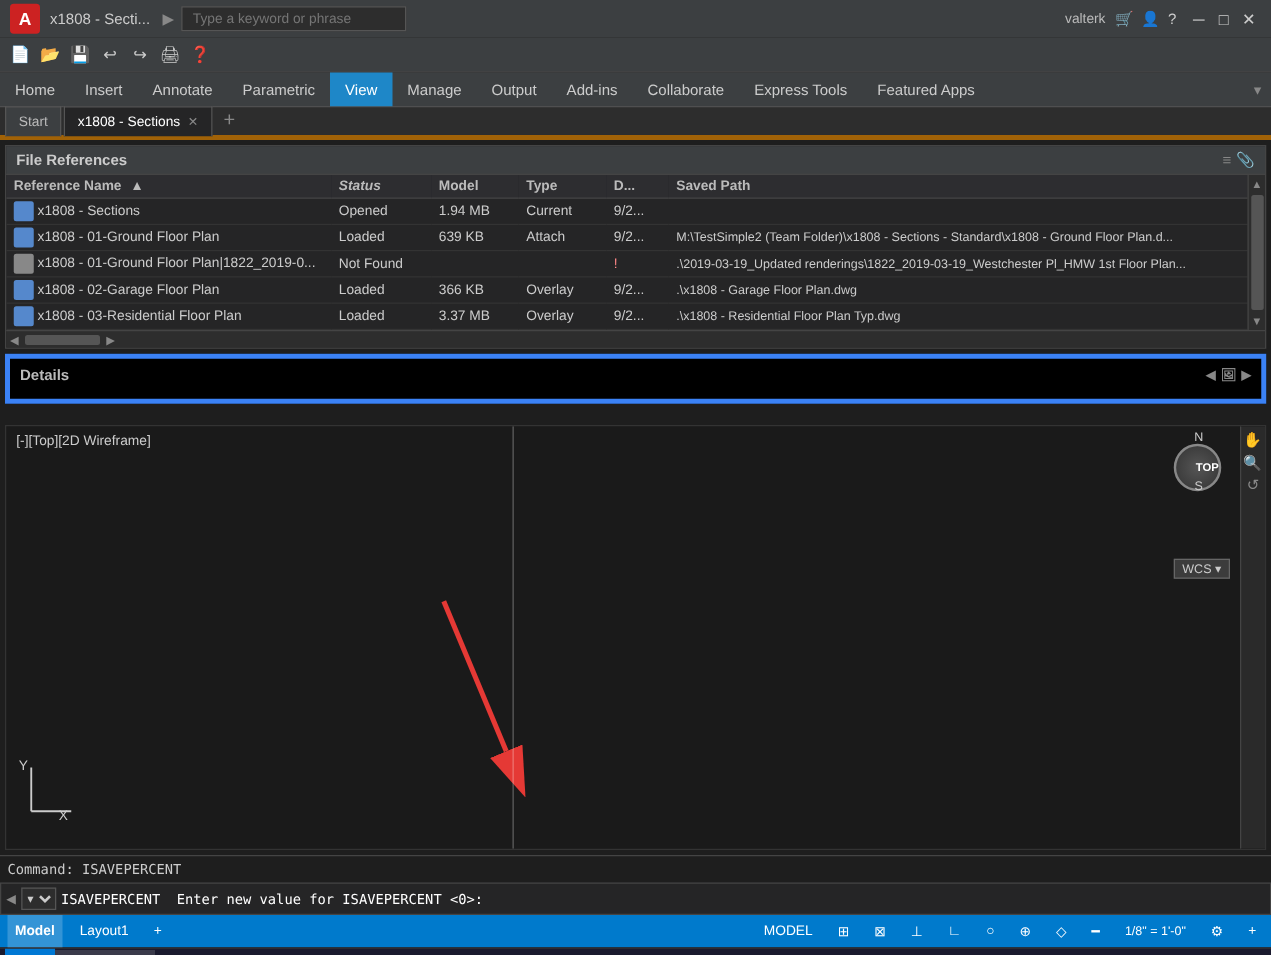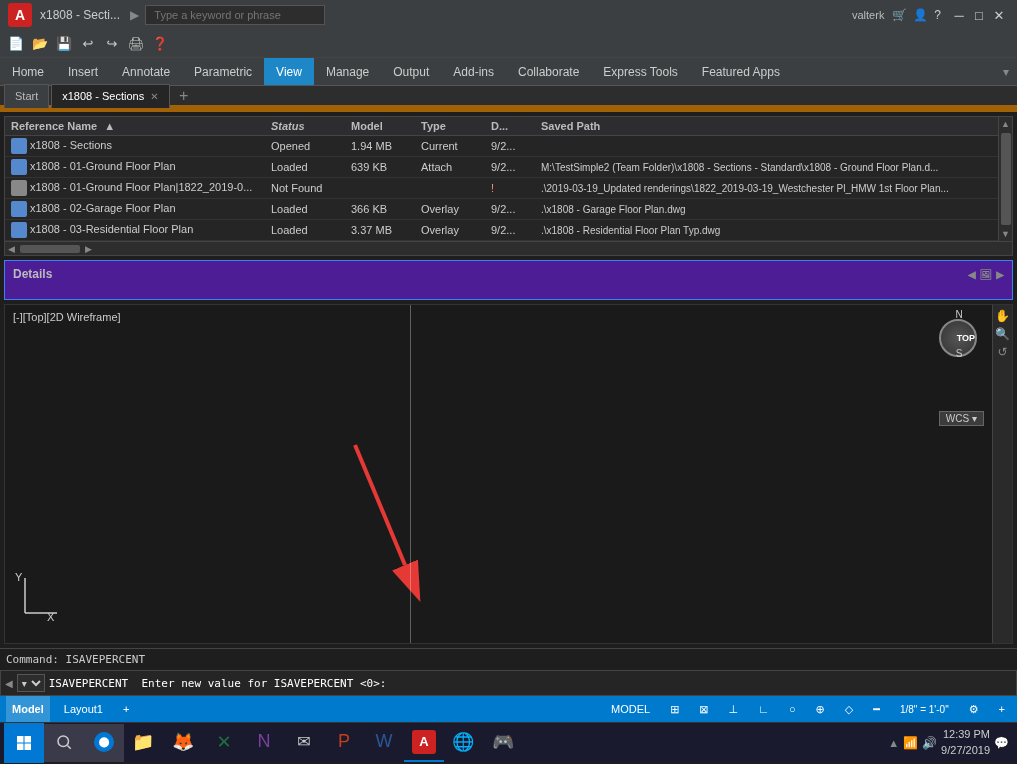--- a/index.html
+++ b/index.html
@@ -19,21 +19,21 @@
     #menu-bar {
       display: flex; align-items: center; height: 28px;
       background: #3c3f41; border-bottom: 1px solid #555;
     }
     .menu-item { padding: 0 12px; height: 100%; display: flex; align-items: center; cursor: pointer; font-size: 12px; color: #ccc; }
     .menu-item.active { background: #1e87c8; color: white; }
 
     
     #tabs-bar {
       display: flex; align-items: center; height: 26px;
-      background: #2d2d2d; border-bottom: 7px solid #a16207; padding-left: 4px;
+      background: #2d2d2d; border-bottom: 4px solid #a16207; padding-left: 4px;
     }
     .tab { display: flex; align-items: center; padding: 0 10px; height: 24px; background: #3c3f41; color: #bbb; font-size: 11px; cursor: pointer; border: 1px solid #555; border-bottom: none; margin-right: 2px; }
     .tab.active { background: #252526; color: white; }
     .tab .tab-close { margin-left: 6px; color: #888; font-size: 10px; }
     .tab-add { width: 24px; height: 24px; display: flex; align-items: center; justify-content: center; color: #888; cursor: pointer; font-size: 16px; }
 
     
     #quick-access { display: flex; align-items: center; height: 28px; background: #3c3f41; padding: 0 6px; gap: 4px; border-bottom: 1px solid #444; }
     .qa-btn { width: 20px; height: 20px; display: flex; align-items: center; justify-content: center; color: #ccc; cursor: pointer; font-size: 13px; }
 
@@ -53,21 +53,21 @@
       white-space: nowrap;
     }
     #file-ref-table td { padding: 2px 6px; font-size: 11px; color: #ccc; white-space: nowrap; border-bottom: 1px solid #333; }
     .status-opened { color: #4ec9b0; }
     .status-loaded { color: #ccc; }
     .status-notfound { color: #f44; }
     .row-icon { width: 16px; height: 16px; display: inline-block; background: #5588cc; border-radius: 2px; margin-right: 3px; vertical-align: middle; }
 
     
     #details-panel {
-      background: #4c1d95; border: 1px solid #3b82f6; margin: 0 4px 4px 4px;
+      background: #000000; border: 4px solid #3b82f6; margin: 0 4px 17px 4px;
       min-height: 40px; padding: 4px 8px;
     }
     #details-header { font-size: 12px; font-weight: bold; color: #bbb; padding: 2px 0; }
 
     
     #viewport {
       background: #1a1a1a; position: relative; overflow: hidden;
       border: 1px solid #333; margin: 4px;
     }
     #viewport-label { position: absolute; top: 6px; left: 8px; color: #ccc; font-size: 11px; }
@@ -157,20 +157,27 @@
     <span>Start</span>
   </div>
   <div class="tab active">
     <span>x1808 - Sections</span>
     <span class="tab-close">✕</span>
   </div>
   <div class="tab-add">+</div>
 </div>
 
 <div id="file-ref-panel">
+  <div id="file-ref-header">
+    <span>File References</span>
+    <div style="display:flex; gap:4px;">
+      <span style="cursor:pointer; color:#888;">≡</span>
+      <span style="cursor:pointer; color:#888;">📎</span>
+    </div>
+  </div>
   <div class="ref-table-wrap" style="position:relative;">
     <div style="overflow-x:auto; overflow-y:hidden;">
       <table id="file-ref-table" style="width:100%; min-width:900px;">
         <thead>
           <tr>
             <th style="width:260px;">
               <span>Reference Name</span>
               <span style="margin-left:4px;">▲</span>
             </th>
             <th style="width:80px;font-style:italic;">Status</th>

